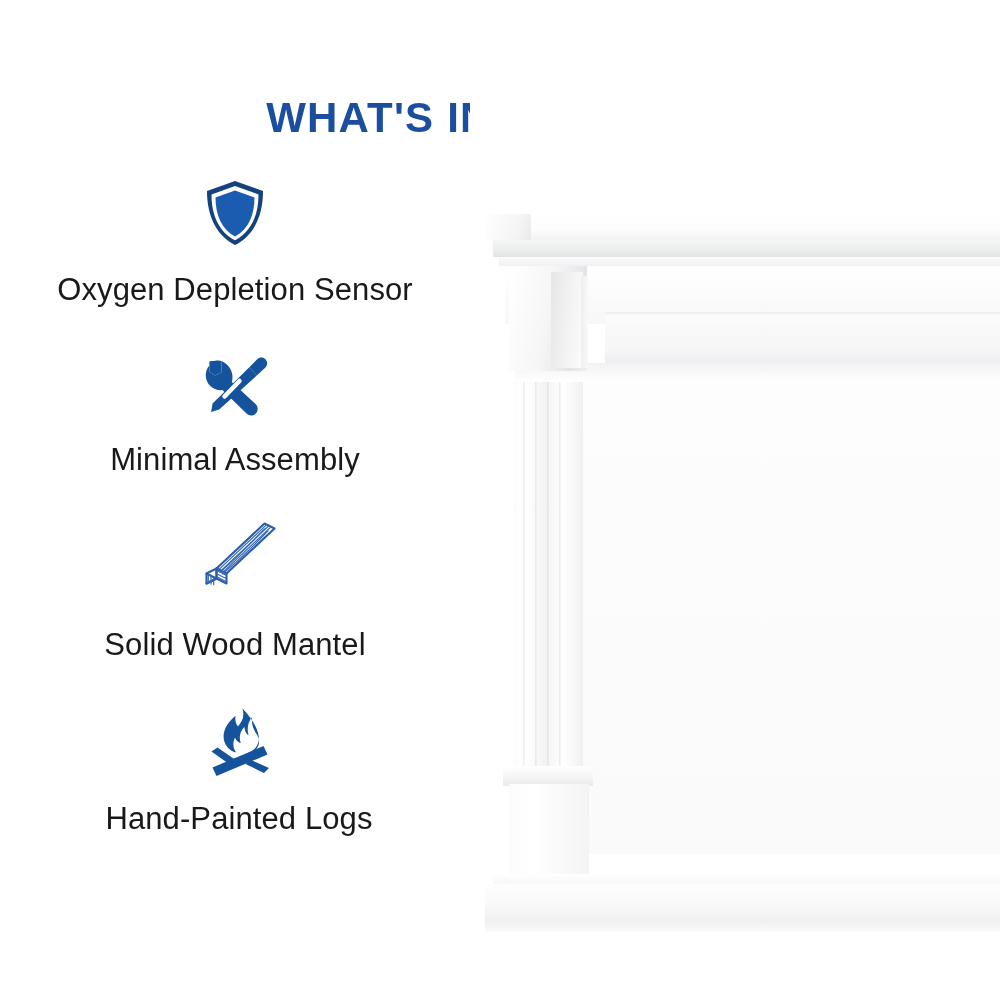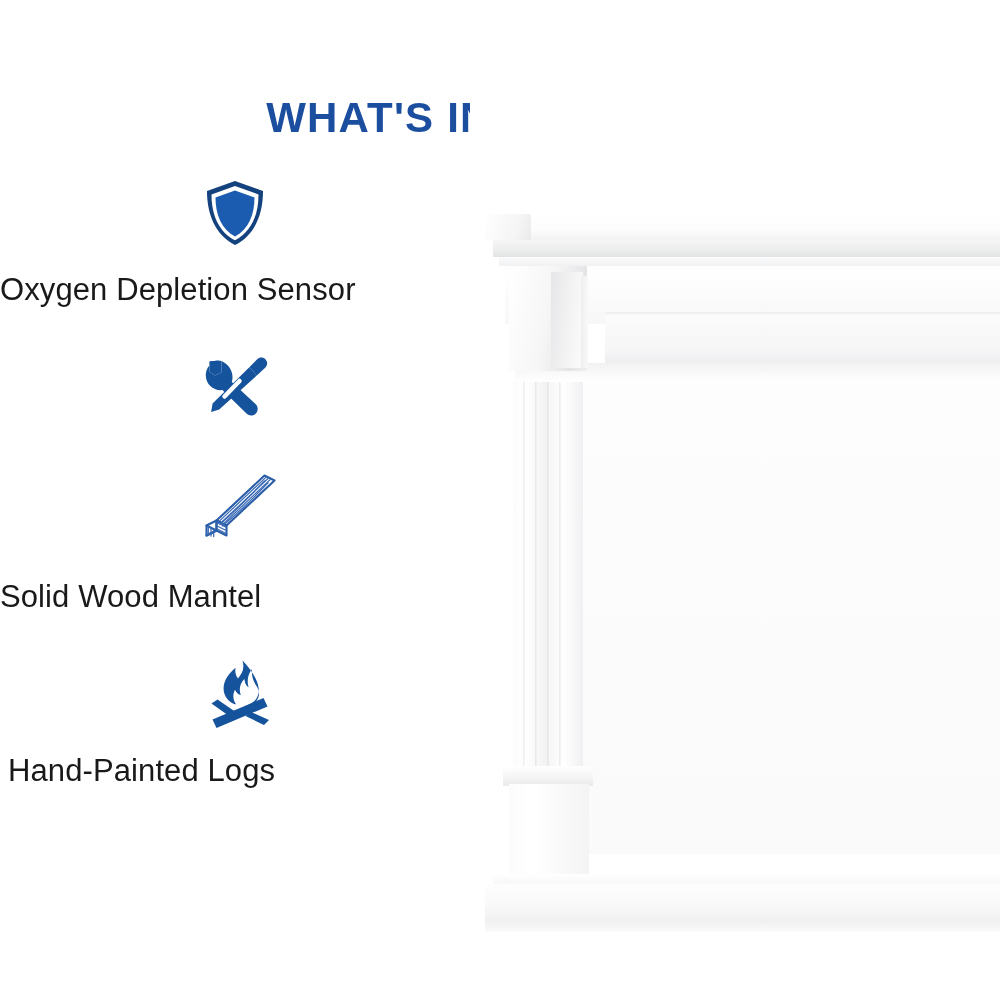--- a/index.html
+++ b/index.html
@@ -35,21 +35,21 @@
 
   
   .features {
     position:absolute;
     left:0; top:170px;
     width:470px;
   }
   .feature {
     position:relative;
     width:470px;
-    text-align:left;
+    text-align:center;
   }
   .feature .icon-wrap {
     display:block;
     height:86px;
     display:flex;
     align-items:center;
     justify-content:center;
   }
   .feature .label {
     display:block;
@@ -229,20 +229,21 @@
             <path d="M10.6 6.6 L19.5 5.5 L22.5 6.1 L22.4 17.2 L16.2 20.6 L10.6 16.8 Z"></path>
 
             <path d="M58.2 4.2 C60.6 1.9 64.4 2.0 66.6 4.4 C68.8 6.8 68.6 10.5 66.2 12.7
                      L57.8 20.4 L50.3 12.3 Z"></path>
             <path d="M50.3 12.3 L57.8 20.4 L20.2 54.6 L12.1 56.9 L13.6 48.6 Z"></path>
           </g>
 
           <path d="M25.5 41.5 L40.5 26.0" stroke="#ffffff" stroke-width="4.5" fill="none" stroke-linecap="round"></path>
         </svg>
       </span>
+      <span class="label">Minimal Assembly</span>
     </div>
 
     <div class="feature f2">
       <span class="icon-wrap">
         <svg class="ic" width="86" height="76" viewBox="0 0 86 76" aria-hidden="true">
           <g fill="none" stroke="#2a5ea8" stroke-width="2.1" stroke-linejoin="round" stroke-linecap="round">
 
             <path d="M24.5 53.5 L72.5 8.5 L82.5 13.5 L34.5 58.5 Z"></path>
 
             <path d="M24.5 53.5 L34.5 58.5 L34.5 68.5 L24.5 63.5 Z"></path>

